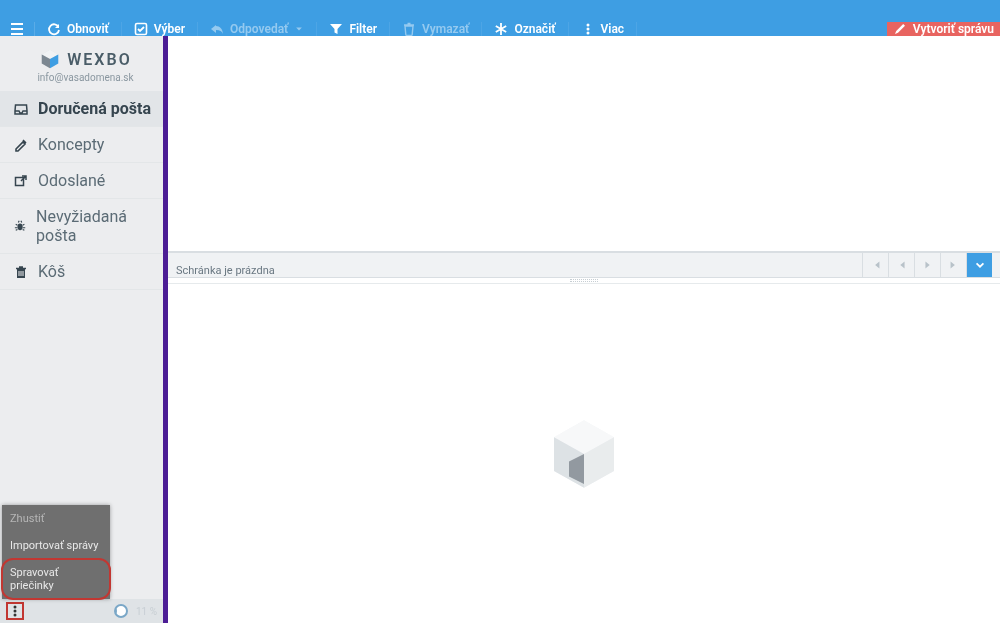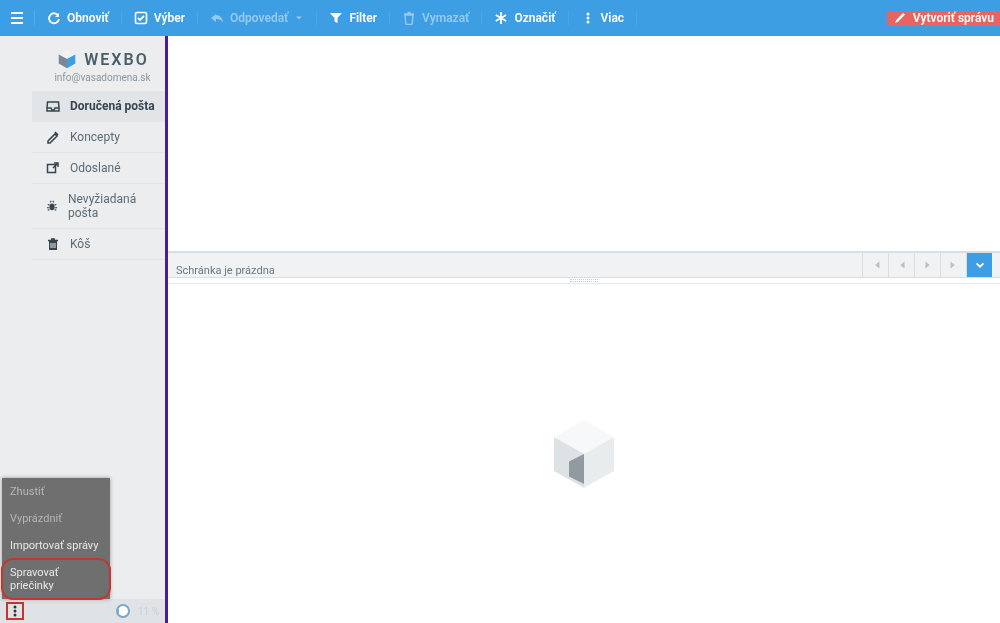--- a/index.html
+++ b/index.html
@@ -11,21 +11,21 @@
   overflow: hidden;
   background: #f7f8f9;
   color: #4a5d68;
 }
 
 
 .topbar {
   height: 36px;
   background: #3e9ee3;
   display: flex;
-  align-items: center;
+  align-items: flex-end;
   color: #fff;
 }
 .topbar-btn {
   display: flex;
   align-items: center;
   gap: 6px;
   padding: 0 12px;
   font-size: 12px;
   font-weight: 600;
   cursor: pointer;
@@ -42,25 +42,24 @@
 .icon { display:inline-flex; width:14px; height:14px; }
 .icon svg { width:100%; height:100%; }
 
 
 .layout { display: flex; height: calc(100% - 36px); }
 
 
 .sidebar {
   width: 168px;
   background: #ecedef;
-  border-right: 3px solid #4c1d95;
+  border-right: 5px solid #4c1d95;
   display: flex;
   flex-direction: column;
   position: relative;
-  padding-left: 32px;
 }
 .brand {
   padding: 12px 10px 8px 18px;
   display: flex;
   flex-direction: column;
   align-items: center;
   gap: 2px;
 }
 .brand-row {
   display: flex;
@@ -83,21 +82,21 @@
 }
 
 .folders { list-style:none; }
 .folder {
   display: flex;
   align-items: center;
   gap: 10px;
   padding: 8px 10px 8px 14px;
   cursor: pointer;
   color: #5b6b75;
-  font-size: 12px;
+  font-size: 16px;
   border-bottom: 1px solid #e3e6e8;
 }
 .folder.active {
   background: #e2e5e8;
   font-weight: 700;
   color: #36454f;
 }
 .folder .icon { color:#36454f; }
 
 
@@ -426,23 +425,20 @@
             </svg>
           </span>
         <span>Kôš</span>
       </li>
     </ul>
 
     <div class="ctx-menu">
       <div class="ctx-item disabled">
         <span>Zhustiť</span>
       </div>
-      <div class="ctx-item disabled">
-        <span>Vyprázdniť</span>
-      </div>
       <div class="ctx-item">
         <span>Importovať správy</span>
       </div>
       <div class="ctx-item highlight">
         <span>Spravovať priečinky</span>
       </div>
     </div>
 
     <div class="sidebar-footer">
       <div class="kebab-btn">

